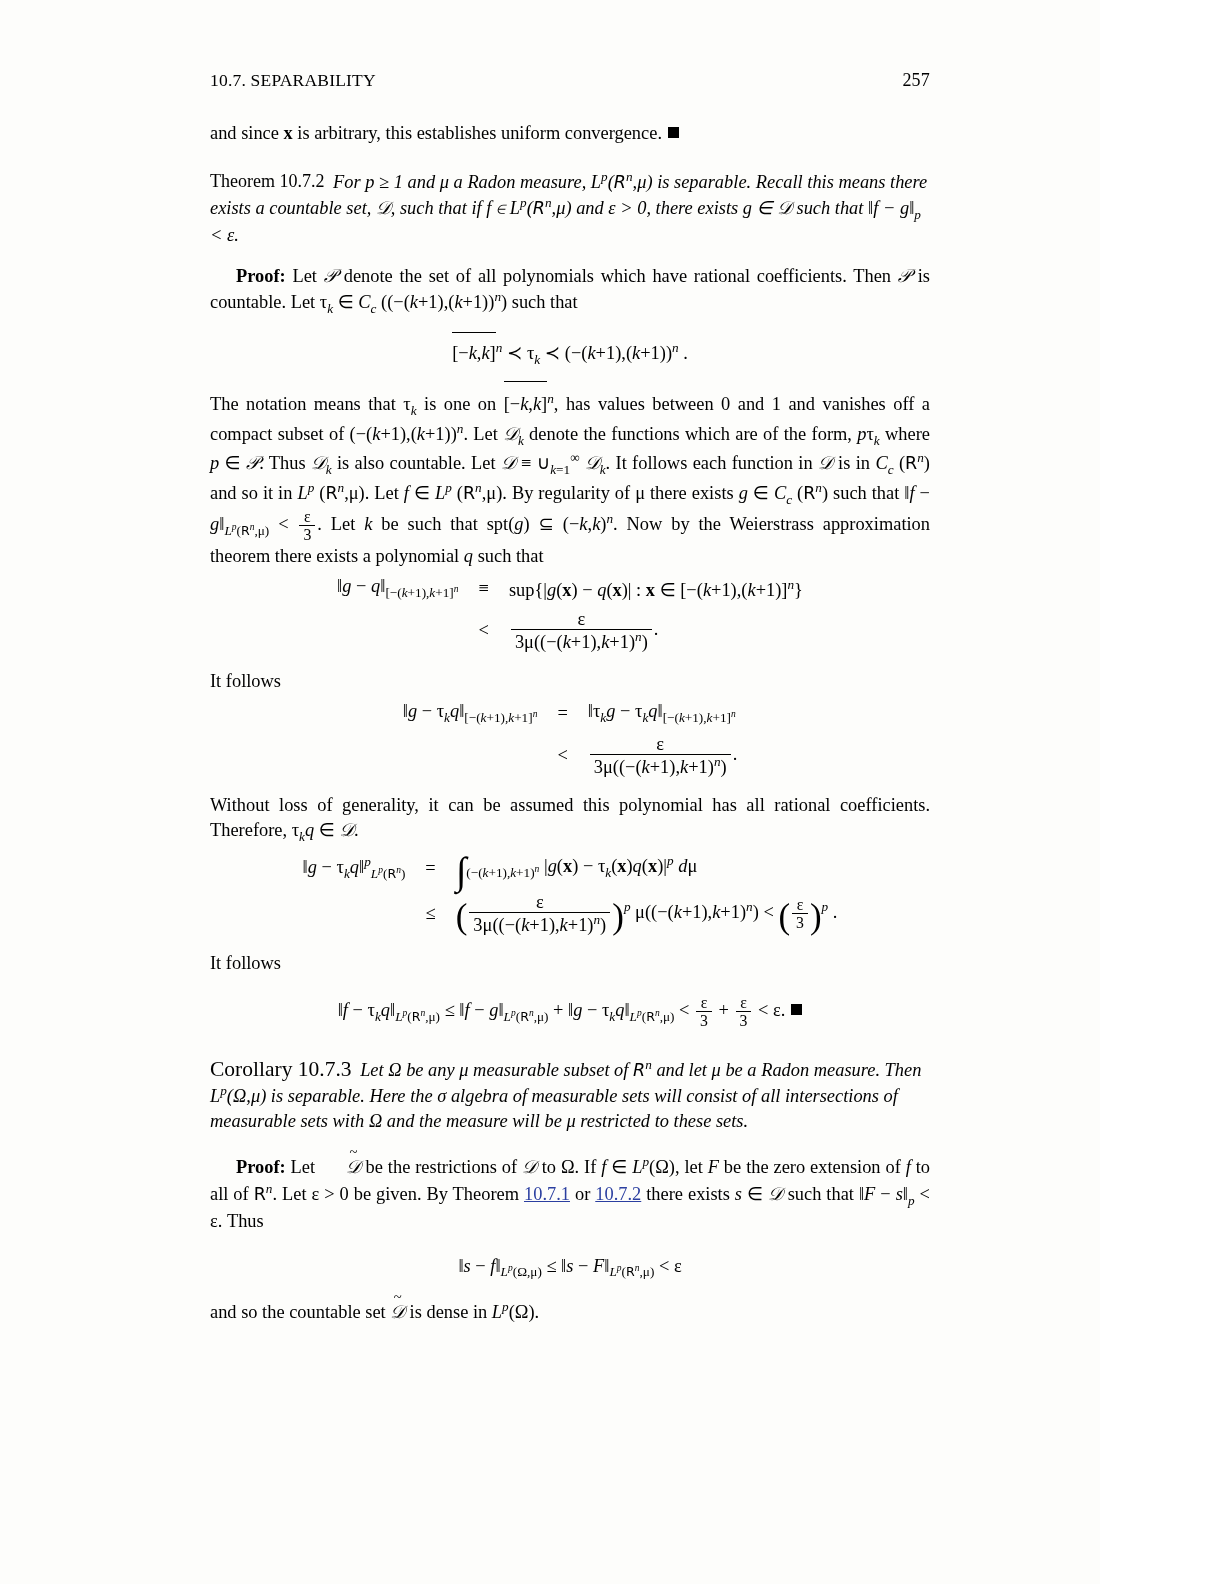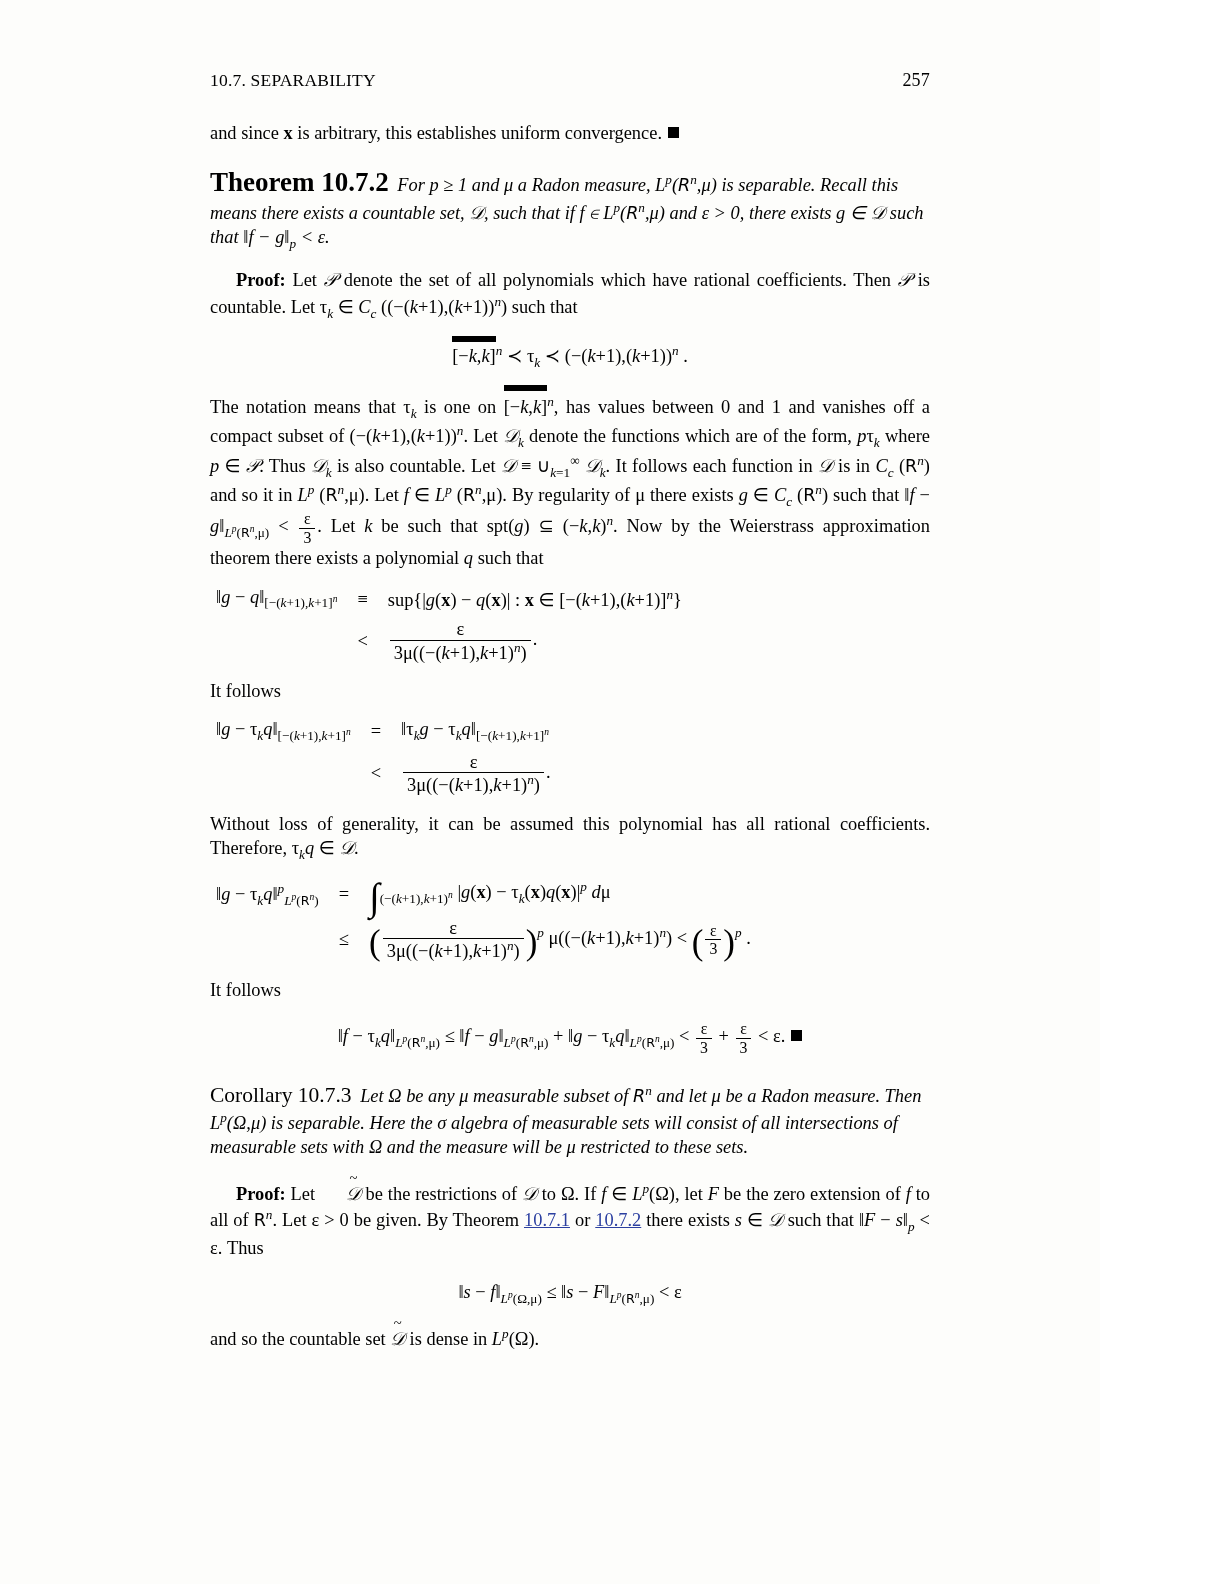--- a/index.html
+++ b/index.html
@@ -41,43 +41,44 @@
   p {
     margin: 0 0 0 0;
     font-size: 18.4px;
     line-height: 1.33;
     text-align: justify;
   }
   p.indent { text-indent: 26px; }
   p.spaced { margin-top: 16px; }
   .bf { font-weight: bold; }
   .thmhead {
-    font-weight: bold;
-    font-size: 27px;
+    font-weight: normal;
+    font-size: 18px;
     font-family: "Liberation Serif", serif;
   }
   .corhead {
     font-weight: normal;
     font-size: 21.5px;
   }
   .thmbody {
     font-style: italic;
     font-size: 18.4px;
     line-height: 1.33;
     text-align: justify;
   }
   .proof-lbl { font-weight: bold; }
   .eqblock {
     text-align: center;
     margin: 14px 0 14px 0;
     font-size: 18.4px;
   }
   .eqrows {
-    margin: 12px 0 12px 0;
+    margin: 4px 0 12px 0;
     display: flex;
+    justify-content: center;
   }
   .eqrows table {
     border-collapse: collapse;
     font-size: 18.4px;
   }
   .eqrows td {
     padding: 4px 6px;
     vertical-align: middle;
   }
   .eqrows td.rel { text-align: center; padding: 4px 14px; }
@@ -91,21 +92,21 @@
     vertical-align: middle;
     text-align: center;
     line-height: 1.1;
     margin: 0 2px;
   }
   .frac .num { display: block; padding: 0 4px; }
   .frac .den { display: block; border-top: 1px solid #000; padding: 0 4px; }
   .frac.small { font-size: 0.86em; }
   sub { font-size: 0.72em; }
   sup { font-size: 0.72em; }
-  .ovl { border-top: 6px solid #000000; padding-top: 4px; display: inline-block; }
+  .ovl { border-top: 1px solid #000000; padding-top: 10px; display: inline-block; }
   .scr { font-family: "Liberation Serif", serif; font-style: italic; }
   .bb { font-family: "DejaVu Sans", sans-serif; font-size: 0.95em; }
   .qed {
     display: inline-block;
     width: 11px; height: 11px;
     background: #000;
     margin-left: 6px;
     vertical-align: 1px;
   }
   .lnk { color: #2b3fa0; }

